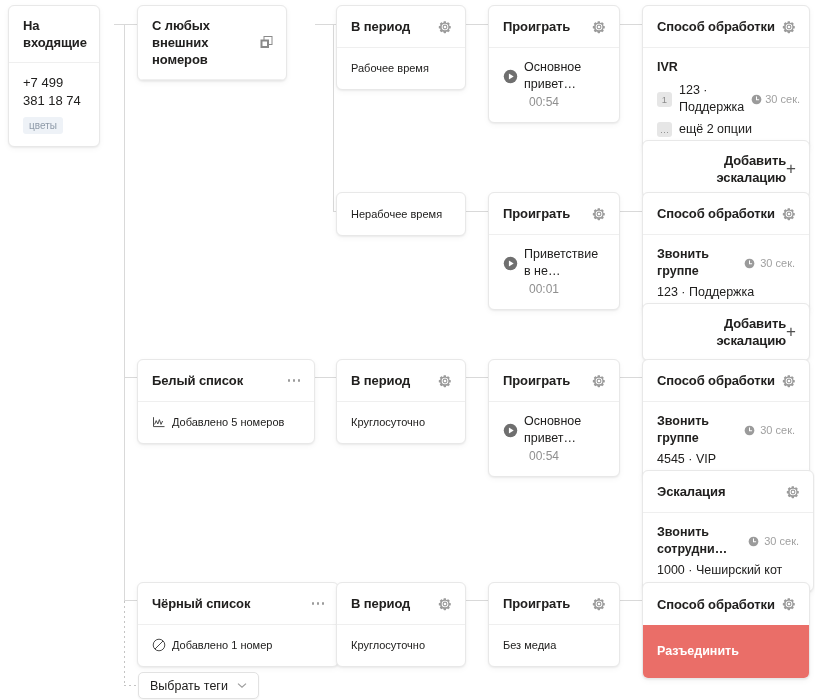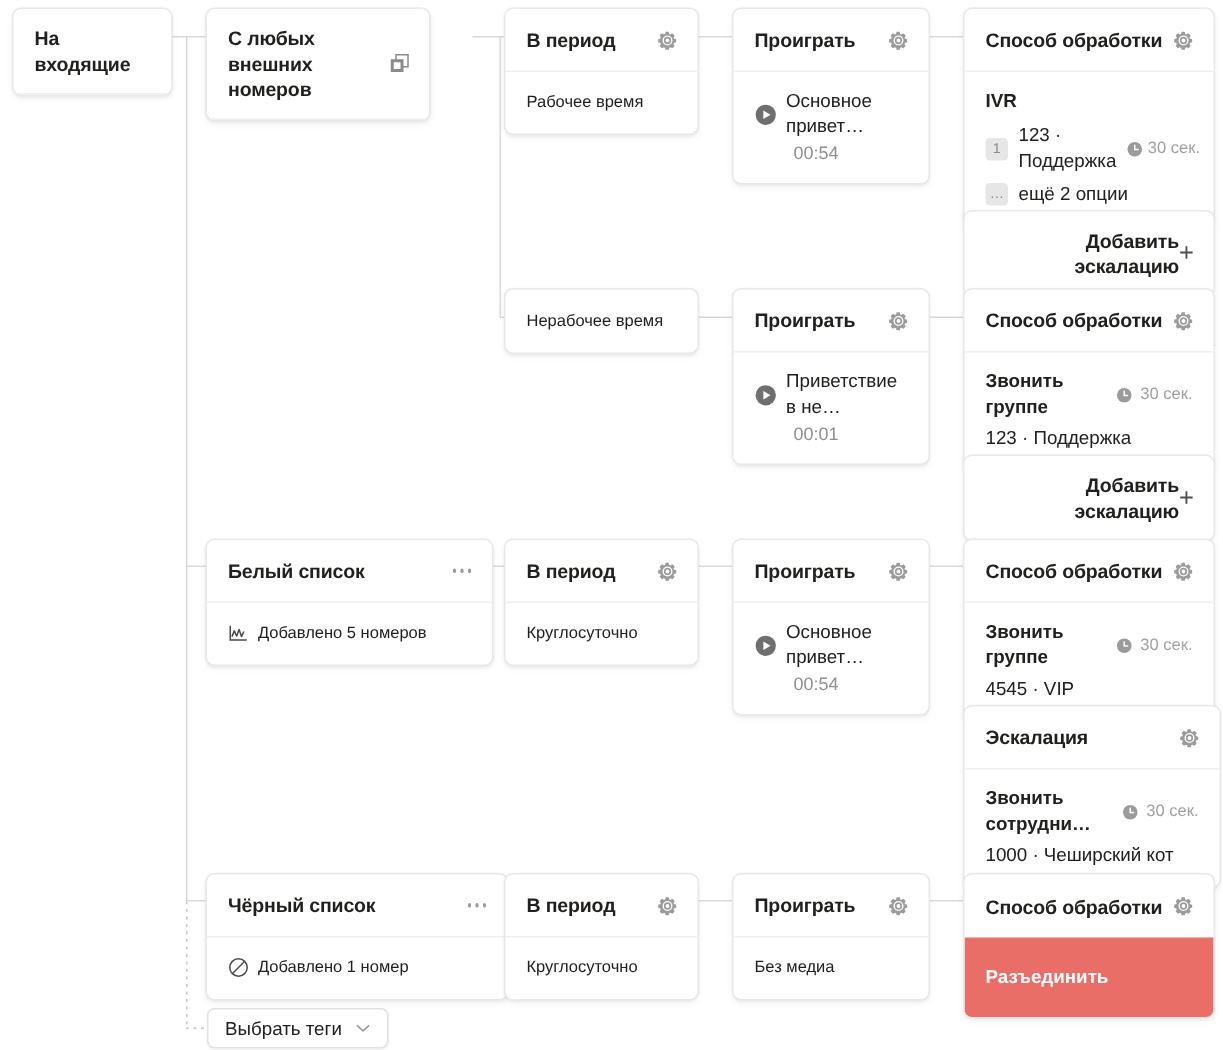--- a/index.html
+++ b/index.html
@@ -133,23 +133,27 @@
 
   <div class="line h" style="left:315px; top:377px; width:21px;"></div>
   <div class="line h" style="left:466px; top:377px; width:22px;"></div>
   <div class="line h" style="left:620px; top:377px; width:22px;"></div>
   <div class="dline v" style="left:726px; top:441px; height:32px;"></div>
 
   <div class="line h" style="left:315px; top:600px; width:21px;"></div>
   <div class="line h" style="left:466px; top:600px; width:22px;"></div>
   <div class="line h" style="left:620px; top:600px; width:22px;"></div>
 
-  <div class="card" style="left:8px; top:5px; width:107px;">
+  <div class="card" style="left:8px; top:5px; width:92px;">
     <div class="card-head">
       <span class="card-title">На входящие</span>
+    </div>
+    <div class="card-body tight">
+      <div class="phone">+7 499 381 18 74</div>
+      <span class="chip">цветы</span>
     </div>
   </div>
 
   <div class="card" style="left:137px; top:5px; width:150px;">
     <div class="card-head">
       <span class="card-title">С любых внешних номеров</span>
       <span class="icon">
         <svg width="13" height="13" viewBox="0 0 13 13">
           <rect x="4" y="0.5" width="8" height="8" fill="none" stroke="#8a8a8a" stroke-width="1"></rect>
           <rect x="0.5" y="3.5" width="8.5" height="8.5" fill="#8a8a8a"></rect>
@@ -292,21 +296,21 @@
     </div>
   </div>
 
   <div class="card add-card" style="left:642px; top:303px; width:168px;">
     <div class="card-head noborder">
       <span class="card-title">Добавить эскалацию</span>
       <span class="plus">+</span>
     </div>
   </div>
 
-  <div class="card" style="left:137px; top:359px; width:192px;">
+  <div class="card" style="left:137px; top:359px; width:178px;">
     <div class="card-head">
       <span class="card-title">Белый список</span>
       <span class="dots">
           <i></i>
           <i></i>
           <i></i>
         </span>
     </div>
     <div class="card-body tight">
       <div class="row-c">

